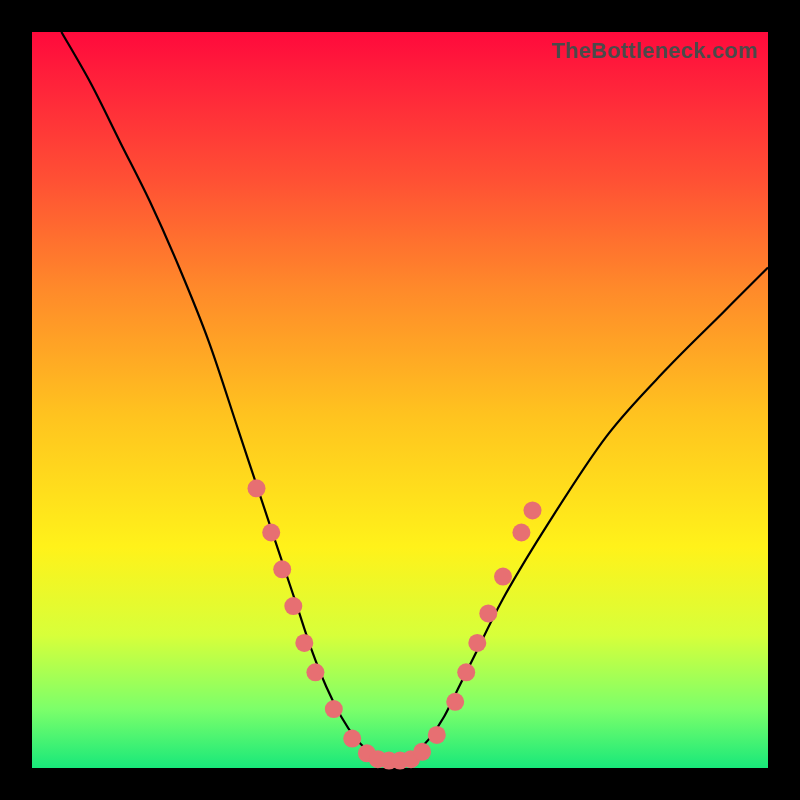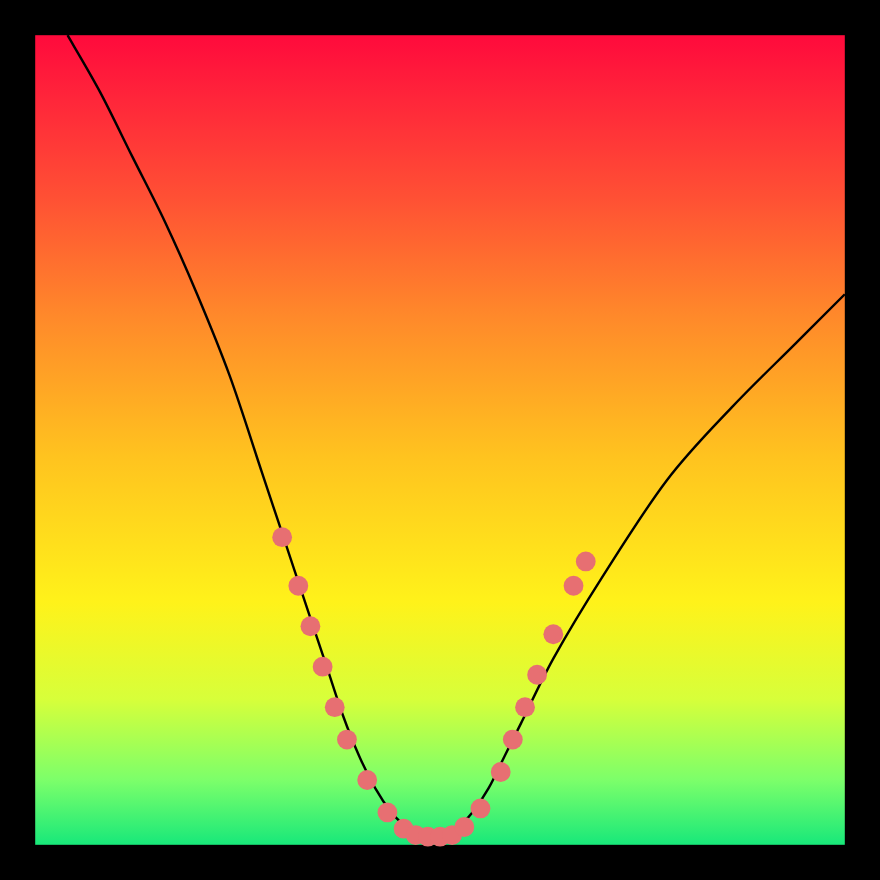--- a/index.html
+++ b/index.html
@@ -52,20 +52,21 @@
   .marker {
     fill: #e76f72;
     stroke: none;
   }
 </style>
 </head>
 <body>
 
 <div class="outer">
   <div class="plot">
+    <div class="watermark">TheBottleneck.com</div>
     <svg class="curve-layer" viewBox="0 0 736 736" preserveAspectRatio="none">
       <path id="bottleneck-path" class="curve" d="M 29.4 0.0 C 34.3 8.6, 49.1 33.1, 58.9 51.5 C 68.7 69.9, 78.5 90.8, 88.3 110.4 C 98.1 130.0, 107.9 148.4, 117.8 169.3 C 127.6 190.1, 137.4 212.2, 147.2 235.5 C 157.0 258.8, 166.8 282.1, 176.6 309.1 C 186.5 336.1, 198.7 375.4, 206.1 397.4 C 213.4 419.5, 215.9 426.9, 220.8 441.6 C 225.7 456.3, 230.6 471.0, 235.5 485.8 C 240.4 500.5, 245.3 515.2, 250.2 529.9 C 255.1 544.6, 260.1 559.4, 265.0 574.1 C 269.9 588.8, 274.8 604.7, 279.7 618.2 C 284.6 631.7, 289.5 644.0, 294.4 655.0 C 299.3 666.1, 304.2 675.9, 309.1 684.5 C 314.0 693.1, 318.9 700.4, 323.8 706.6 C 328.7 712.7, 334.9 717.6, 338.6 721.3 C 342.2 725.0, 343.5 727.4, 345.9 728.6 C 348.4 729.9, 349.6 728.6, 353.3 728.6 C 357.0 728.6, 363.1 729.9, 368.0 728.6 C 372.9 727.4, 377.8 725.0, 382.7 721.3 C 387.6 717.6, 392.5 712.7, 397.4 706.6 C 402.3 700.4, 407.3 693.1, 412.2 684.5 C 417.1 675.9, 422.0 664.9, 426.9 655.0 C 431.8 645.2, 434.2 640.3, 441.6 625.6 C 449.0 610.9, 458.8 588.8, 471.0 566.7 C 483.3 544.6, 498.0 520.1, 515.2 493.1 C 532.4 466.1, 554.5 430.6, 574.1 404.8 C 593.7 379.0, 613.3 359.4, 633.0 338.6 C 652.6 317.7, 674.7 296.9, 691.8 279.7 C 709.0 262.5, 728.6 242.9, 736.0 235.5"></path>
       <g id="markers-group">
           <circle cx="224.5" cy="456.3" r="9" class="marker"></circle>
           <circle cx="239.2" cy="500.5" r="9" class="marker"></circle>
           <circle cx="250.2" cy="537.3" r="9" class="marker"></circle>
           <circle cx="261.3" cy="574.1" r="9" class="marker"></circle>
           <circle cx="272.3" cy="610.9" r="9" class="marker"></circle>
           <circle cx="283.4" cy="640.3" r="9" class="marker"></circle>
           <circle cx="301.8" cy="677.1" r="9" class="marker"></circle>

